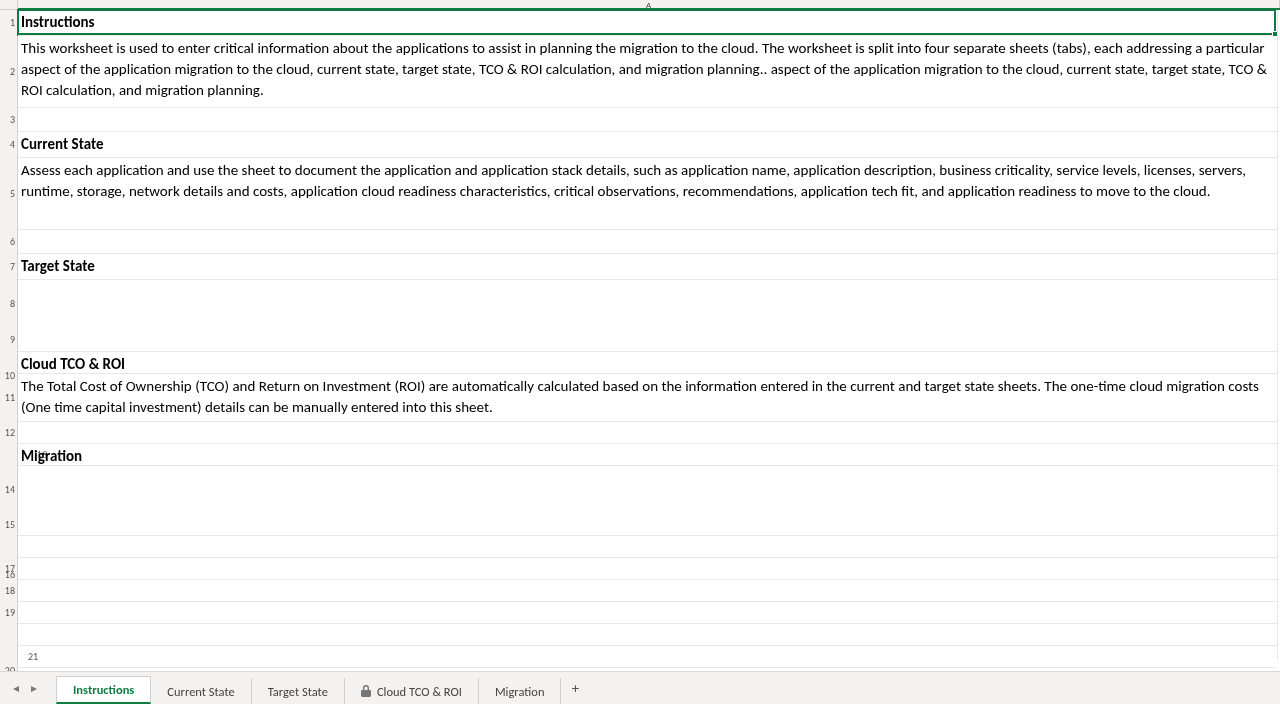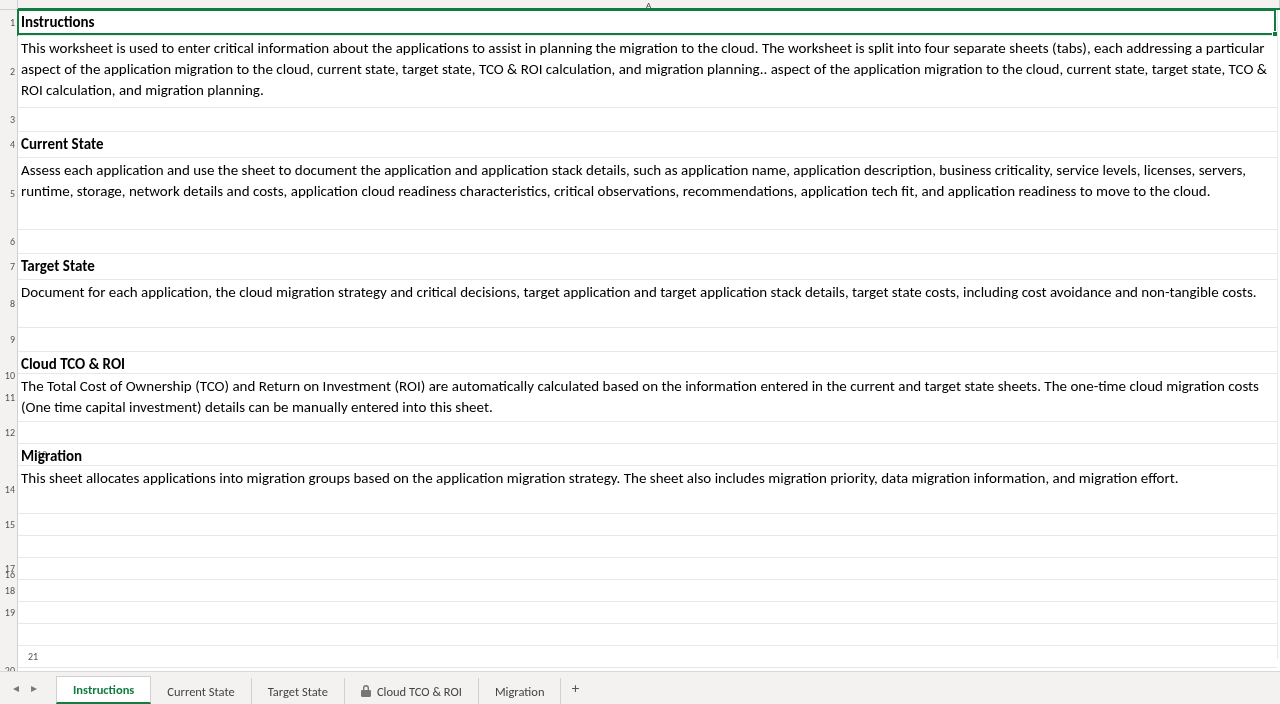--- a/index.html
+++ b/index.html
@@ -85,40 +85,34 @@
       </div>
       <div class="row" style="top: 148px; height: 72px;">
         <div class="cell">Assess each application and use the sheet to document the application and application stack details, such as application name, application description, business criticality, service levels, licenses, servers, runtime, storage, network details and costs, application cloud readiness characteristics, critical observations, recommendations, application tech fit, and application readiness to move to the cloud.</div>
       </div>
       <div class="row" style="top: 220px; height: 24px;">
         <div class="cell"></div>
       </div>
       <div class="row" style="top: 244px; height: 26px;">
         <div class="cell bold">Target State</div>
       </div>
-      <div class="row" style="top: 270px; height: 48px;">
-        <div class="cell">Document for each application, the cloud migration strategy and critical decisions, target application and target application stack details, target state costs, including cost avoidance and non-tangible costs.</div>
-      </div>
       <div class="row" style="top: 318px; height: 24px;">
         <div class="cell"></div>
       </div>
       <div class="row" style="top: 342px; height: 22px;">
         <div class="cell bold">Cloud TCO &amp; ROI</div>
       </div>
       <div class="row" style="top: 364px; height: 48px;">
         <div class="cell">The Total Cost of Ownership (TCO) and Return on Investment (ROI) are automatically calculated based on the information entered in the current and target state sheets. The one-time cloud migration costs (One time capital investment) details can be manually entered into this sheet.</div>
       </div>
       <div class="row" style="top: 412px; height: 22px;">
         <div class="cell"></div>
       </div>
       <div class="row" style="top: 434px; height: 22px;">
         <div class="cell bold">Migration</div>
-      </div>
-      <div class="row" style="top: 456px; height: 48px;">
-        <div class="cell">This sheet allocates applications into migration groups based on the application migration strategy. The sheet also includes migration priority,  data migration information, and migration effort.</div>
       </div>
       <div class="row" style="top: 504px; height: 22px;">
         <div class="cell"></div>
       </div>
       <div class="row" style="top: 526px; height: 22px;">
         <div class="cell"></div>
       </div>
       <div class="row" style="top: 548px; height: 22px;">
         <div class="cell"></div>
       </div>

